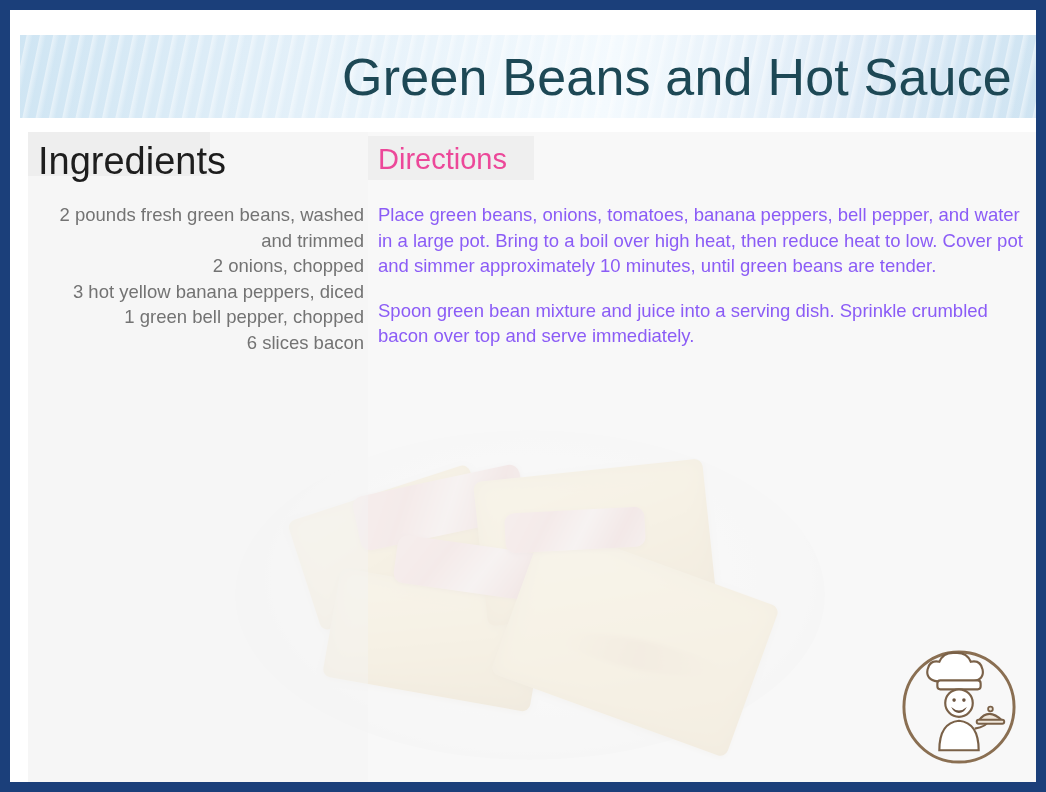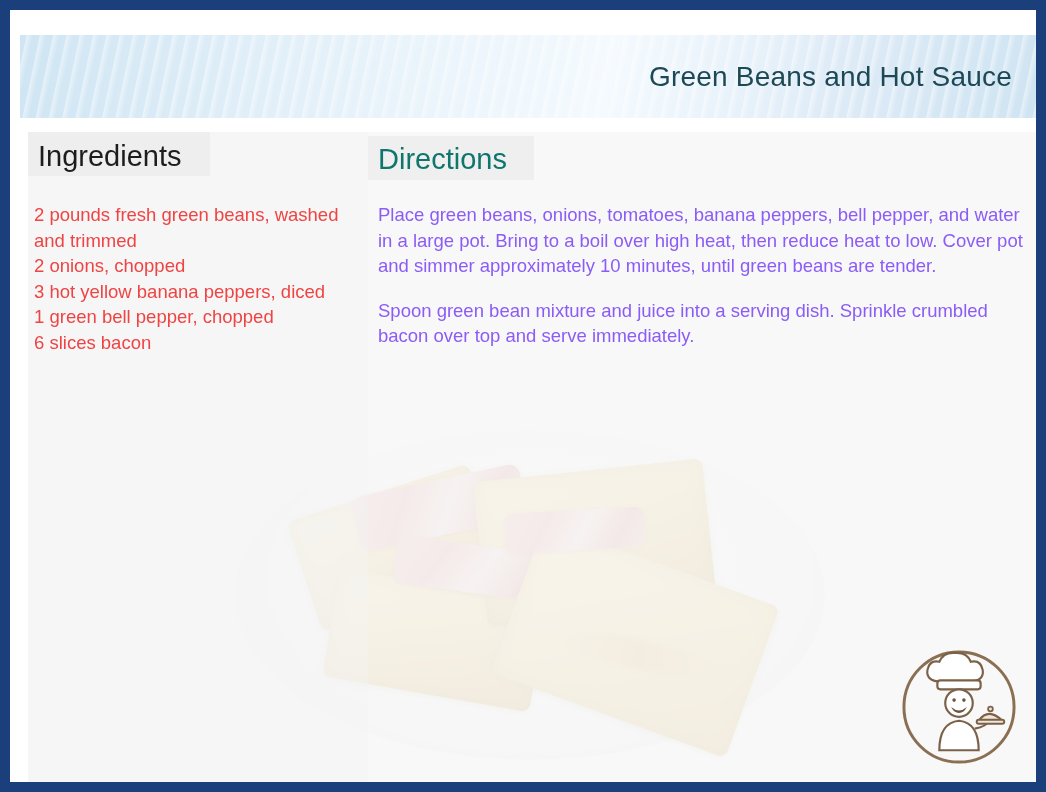--- a/index.html
+++ b/index.html
@@ -42,21 +42,21 @@
         rgba(255,255,255,0.0) 6px,
         rgba(255,255,255,0.55) 7px,
         rgba(255,255,255,0.0) 13px);
     opacity: .85;
   }
   #title-text {
     position: absolute;
     right: 24px;
     top: 50%;
     transform: translateY(-50%);
-    font-size: 28px;
+    font-size: 52px;
     color: #1d4855;
     white-space: nowrap;
     letter-spacing: 0.2px;
   }
 
   
   #photo {
     position: absolute;
     left: 170px;
     top: 400px;
@@ -117,31 +117,32 @@
     left: 18px;
     top: 122px;
     width: 182px;
     height: 44px;
     background: #eeeeee;
   }
   #ingredients-title {
     position: absolute;
     left: 28px;
     top: 130px;
-    font-size: 29px;
+    font-size: 38px;
     color: #1d1d1d;
   }
   #ingredients-list {
     position: absolute;
     left: 24px;
     top: 192px;
     width: 330px;
     font-size: 18.5px;
     line-height: 25.5px;
-    color: #ef4444;
+    color: #737373;
+    text-align: right;
   }
   #ingredients-list div { white-space: pre-wrap; }
 
   
   #directions-panel {
     position: absolute;
     left: 358px;
     top: 122px;
     width: 668px;
     height: 660px;
@@ -153,21 +154,21 @@
     top: 126px;
     width: 166px;
     height: 44px;
     background: #efefef;
   }
   #directions-title {
     position: absolute;
     left: 368px;
     top: 133px;
     font-size: 29px;
-    color: #0f766e;
+    color: #ec4899;
   }
   #directions-body {
     position: absolute;
     left: 368px;
     top: 192px;
     width: 646px;
     font-size: 18.5px;
     line-height: 25.5px;
     color: #8b5cf6;
   }

